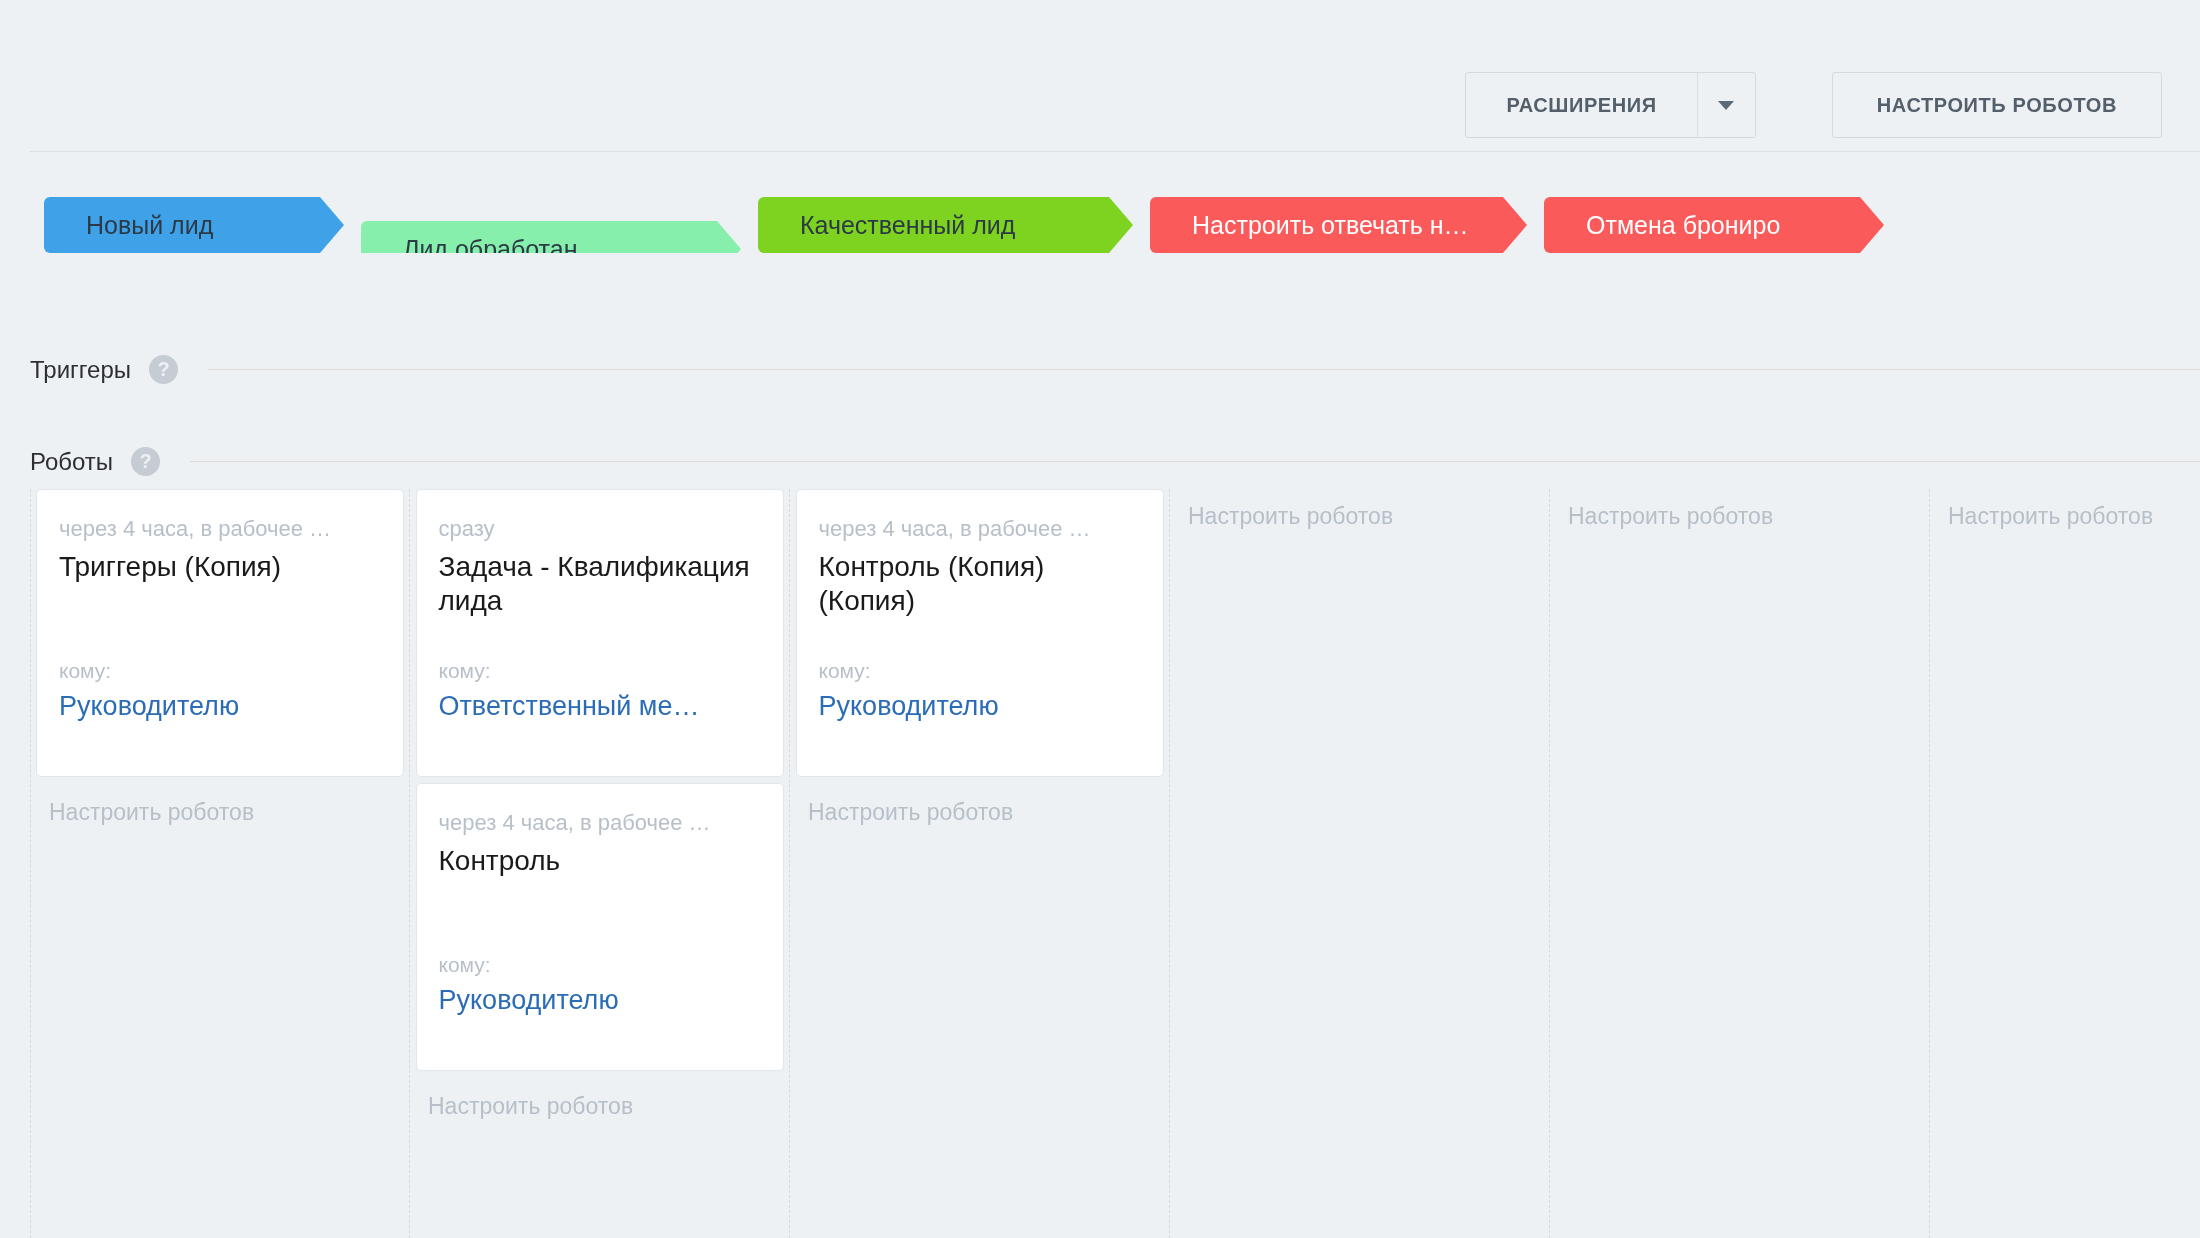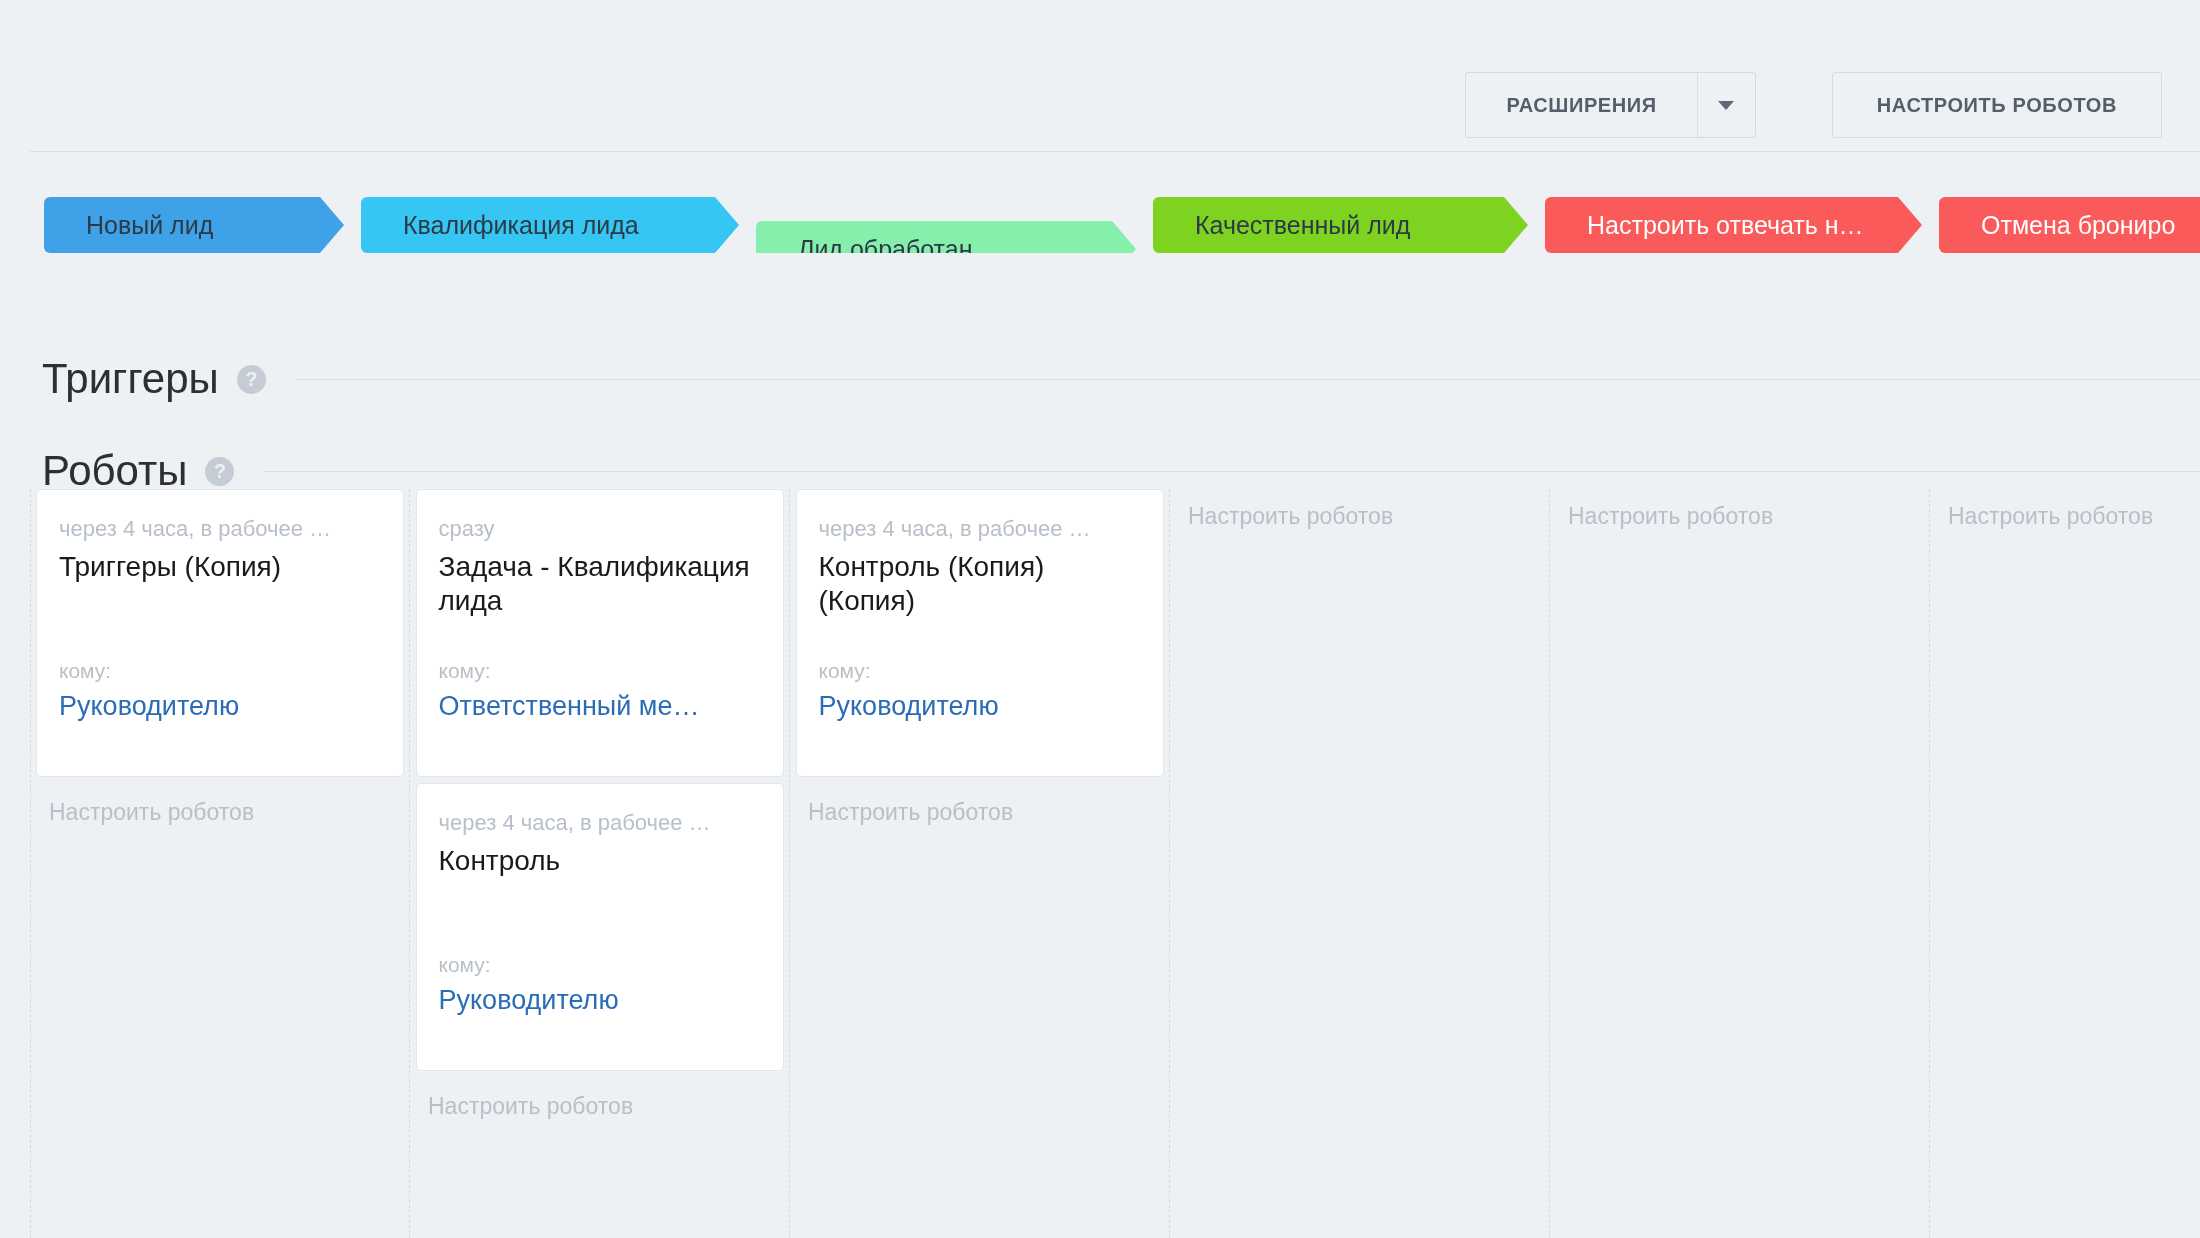--- a/index.html
+++ b/index.html
@@ -120,25 +120,24 @@
   
   .section-head {
     position: absolute;
     left: 30px;
     right: 0;
     display: flex;
     align-items: center;
     gap: 18px;
   }
   .section-title {
-    font-size: 42px;
+    font-size: 24px;
     color: #2e2f33;
     font-weight: normal;
     white-space: nowrap;
-    margin-left: 12px;
   }
   .help-badge {
     width: 29px;
     height: 29px;
     border-radius: 50%;
     background: #c6ccd4;
     color: #eef1f4;
     font-size: 20px;
     font-weight: bold;
     display: flex;
@@ -238,23 +237,20 @@
 
     <div class="btn-plain">НАСТРОИТЬ РОБОТОВ</div>
   </div>
   <div class="toolbar-divider"></div>
 </div>
 
 <div class="stages">
     <div class="stage" style="background: rgb(63, 162, 232); width: 300px;">
       <span class="stage-label" style="color: rgb(43, 58, 69);">Новый лид</span>
     </div>
-    <div class="stage" style="background: rgb(53, 198, 244); width: 378px;">
-      <span class="stage-label" style="color: rgb(43, 58, 69);">Квалификация лида</span>
-    </div>
     <div class="stage" style="background: #86efac; width: 380px; margin-top: 24px;">
       <span class="stage-label" style="color: rgb(43, 58, 69);">Лид обработан</span>
     </div>
     <div class="stage" style="background: rgb(126, 211, 33); width: 375px;">
       <span class="stage-label" style="color: rgb(43, 58, 69);">Качественный лид</span>
     </div>
     <div class="stage" style="background: rgb(251, 90, 90); width: 377px;">
       <span class="stage-label" style="color: rgb(255, 255, 255);">Настроить отвечать н…</span>
     </div>
     <div class="stage" style="background: rgb(251, 90, 90); width: 340px;">

